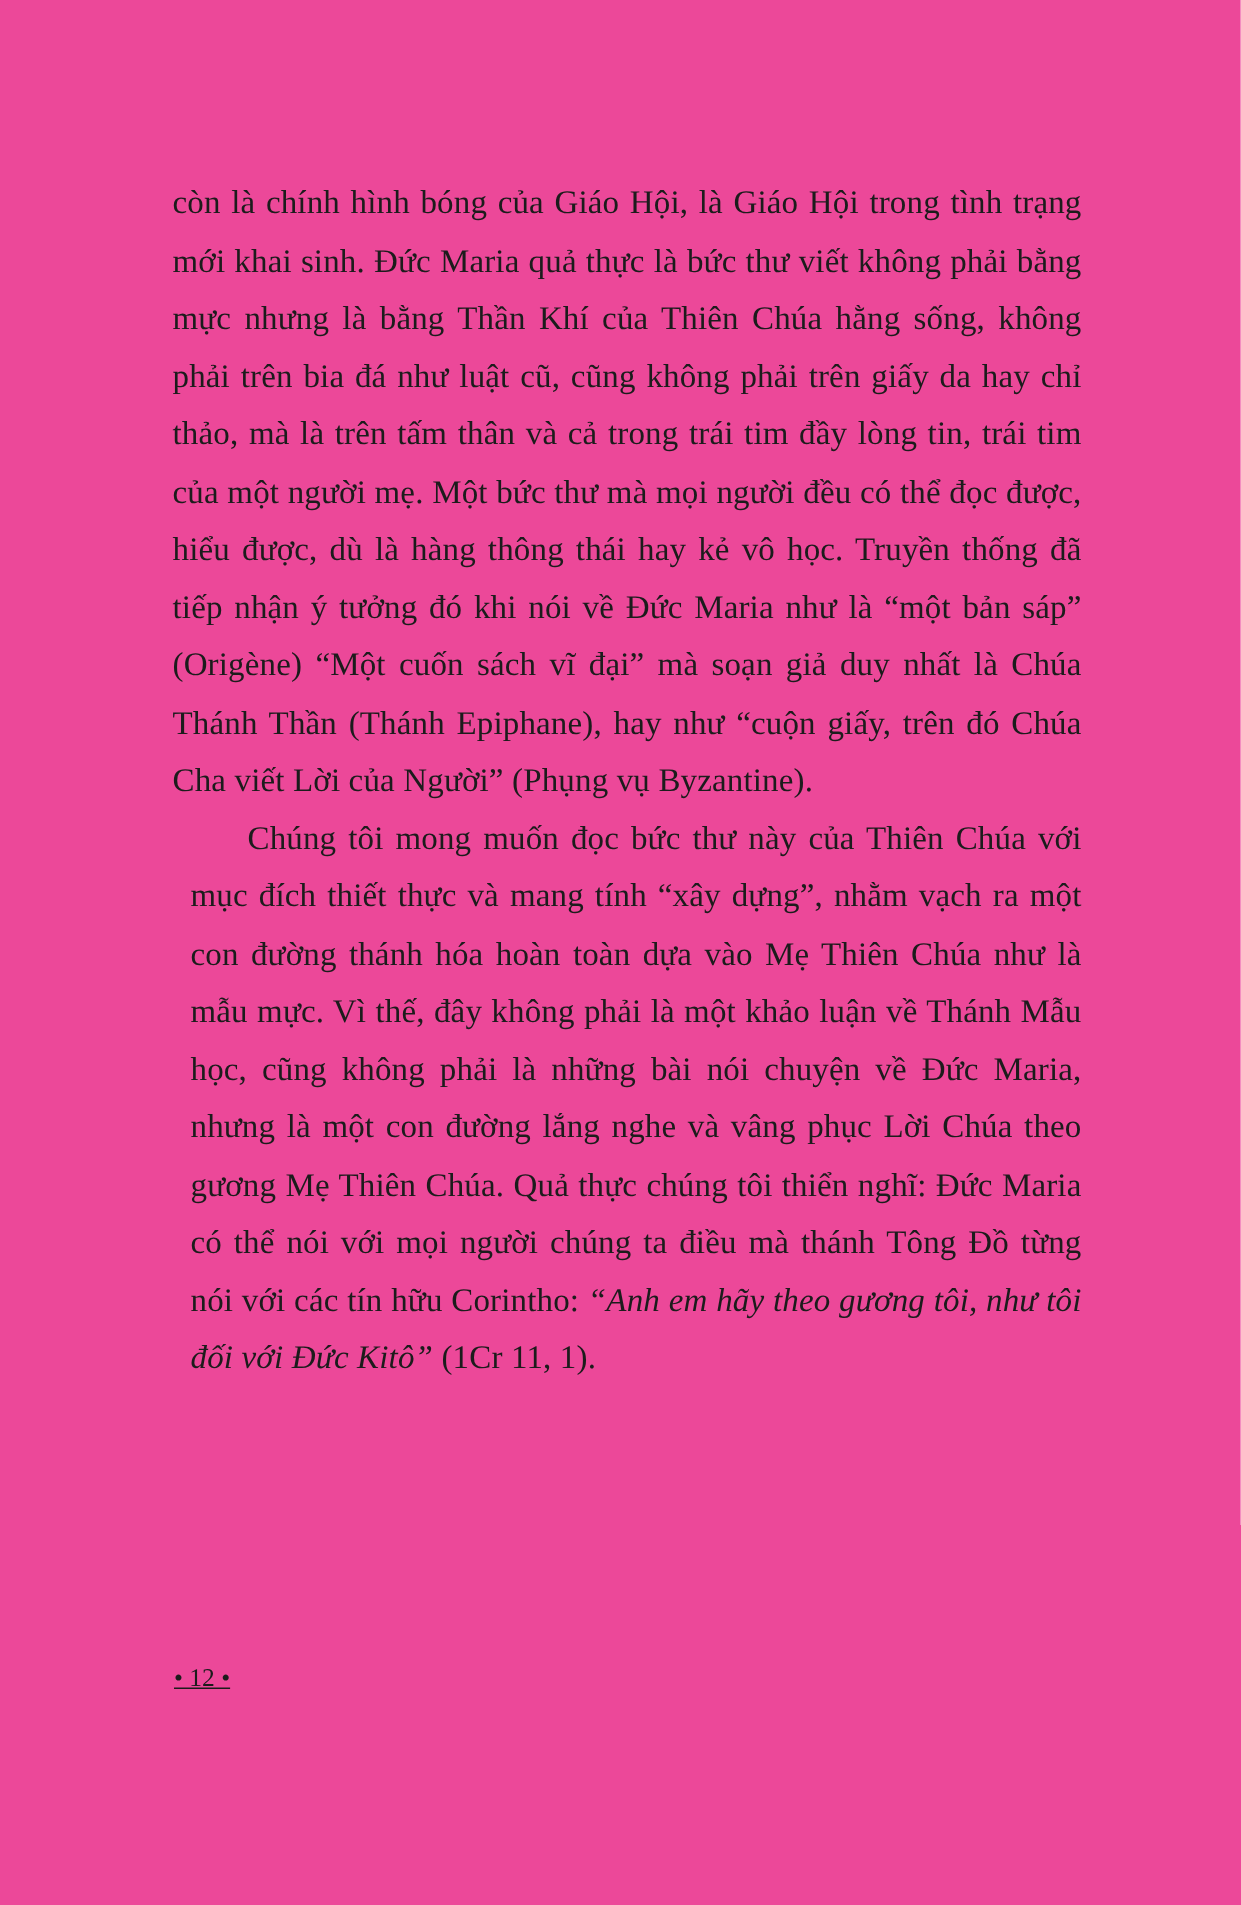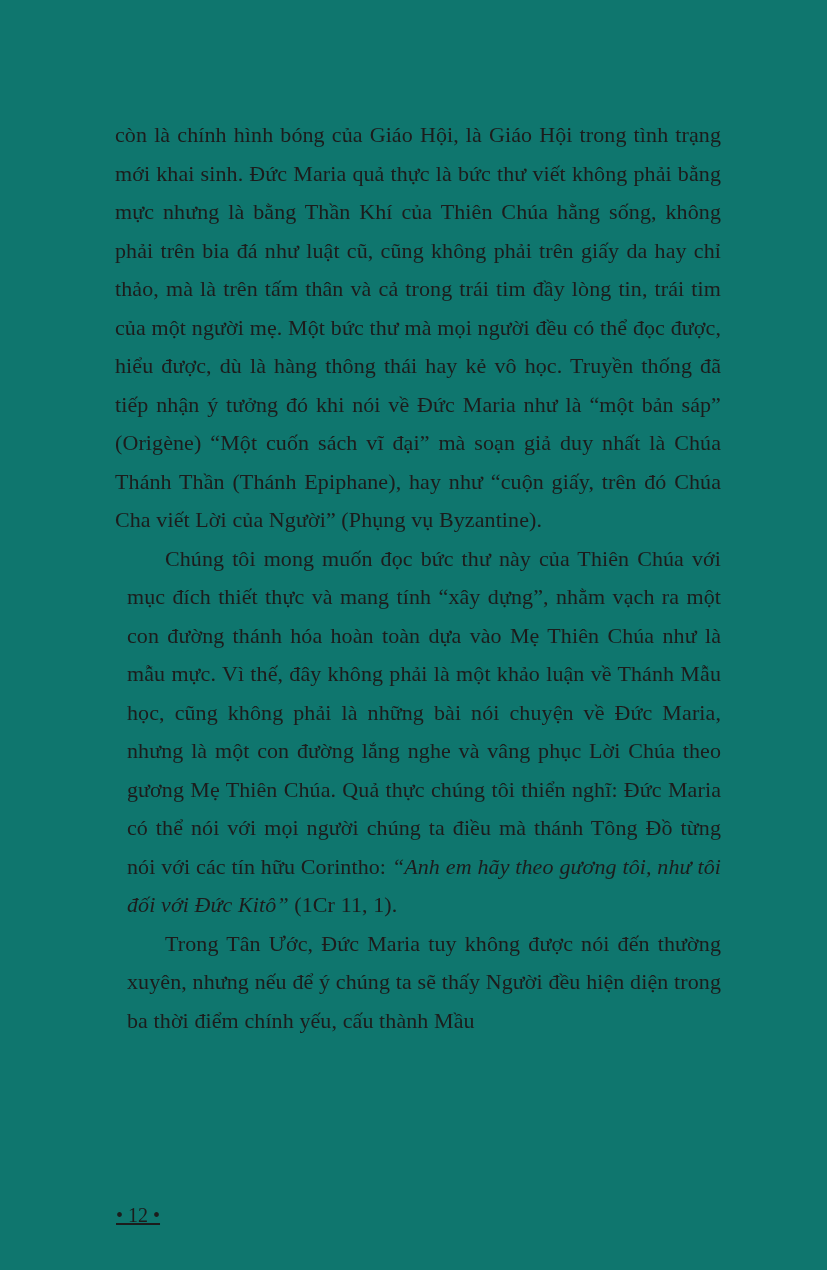--- a/index.html
+++ b/index.html
@@ -8,50 +8,49 @@
     width: 827px;
     height: 1270px;
     position: relative;
     overflow: hidden;
     font-family: "Liberation Serif", "DejaVu Serif", serif;
     color: #1c1c1c;
   }
   .book-page {
     position: absolute;
     inset: 0;
-    background: #0f766e;
+    background: #ec4899;
   }
   .text-block {
     position: absolute;
     left: 115px;
     top: 116px;
     width: 606px;
   }
   .para {
     font-size: 22px;
     line-height: 38.5px;
     text-align: justify;
     color: #1c1c1c;
     letter-spacing: 0.1px;
   }
   .para.indent { text-indent: 38px; margin-left: 12px; }
   .italic { font-style: italic; }
   .page-number {
     position: absolute;
     left: 116px;
-    top: 1200px;
-    font-size: 20px;
+    top: 1104px;
+    font-size: 17px;
     line-height: 30px;
     color: #1c1c1c;
     text-decoration: underline;
   }
 </style>
 </head>
 <body>
 
 <div class="book-page">
   <div class="text-block" id="text-block">
       <p class="para"><span>còn là chính hình bóng của Giáo Hội, là Giáo Hội trong tình trạng mới khai sinh. Đức Maria quả thực là bức thư viết không phải bằng mực nhưng là bằng Thần Khí của Thiên Chúa hằng sống, không phải trên bia đá như luật cũ, cũng không phải trên giấy da hay chỉ thảo, mà là trên tấm thân và cả trong trái tim đầy lòng tin, trái tim của một người mẹ. Một bức thư mà mọi người đều có thể đọc được, hiểu được, dù là hàng thông thái hay kẻ vô học. Truyền thống đã tiếp nhận ý tưởng đó khi nói về Đức Maria như là “một bản sáp” (Origène) “Một cuốn sách vĩ đại” mà soạn giả duy nhất là Chúa Thánh Thần (Thánh Epiphane), hay như “cuộn giấy, trên đó Chúa Cha viết Lời của Người” (Phụng vụ Byzantine).</span></p>
       <p class="para indent"><span>Chúng tôi mong muốn đọc bức thư này của Thiên Chúa với mục đích thiết thực và mang tính “xây dựng”, nhằm vạch ra một con đường thánh hóa hoàn toàn dựa vào Mẹ Thiên Chúa như là mẫu mực. Vì thế, đây không phải là một khảo luận về Thánh Mẫu học, cũng không phải là những bài nói chuyện về Đức Maria, nhưng là một con đường lắng nghe và vâng phục Lời Chúa theo gương Mẹ Thiên Chúa. Quả thực chúng tôi thiển nghĩ: Đức Maria có thể nói với mọi người chúng ta điều mà thánh Tông Đồ từng nói với các tín hữu Corintho: </span><span class="italic">“Anh em hãy theo gương tôi, như tôi đối với Đức Kitô”</span><span> (1Cr 11, 1).</span></p>
-      <p class="para indent"><span>Trong Tân Ước, Đức Maria tuy không được nói đến thường xuyên, nhưng nếu để ý chúng ta sẽ thấy Người đều hiện diện trong ba thời điểm chính yếu, cấu thành Mầu</span></p>
     </div>
   <div class="page-number">• 12 •</div>
 </div>
 
 </body></html>

